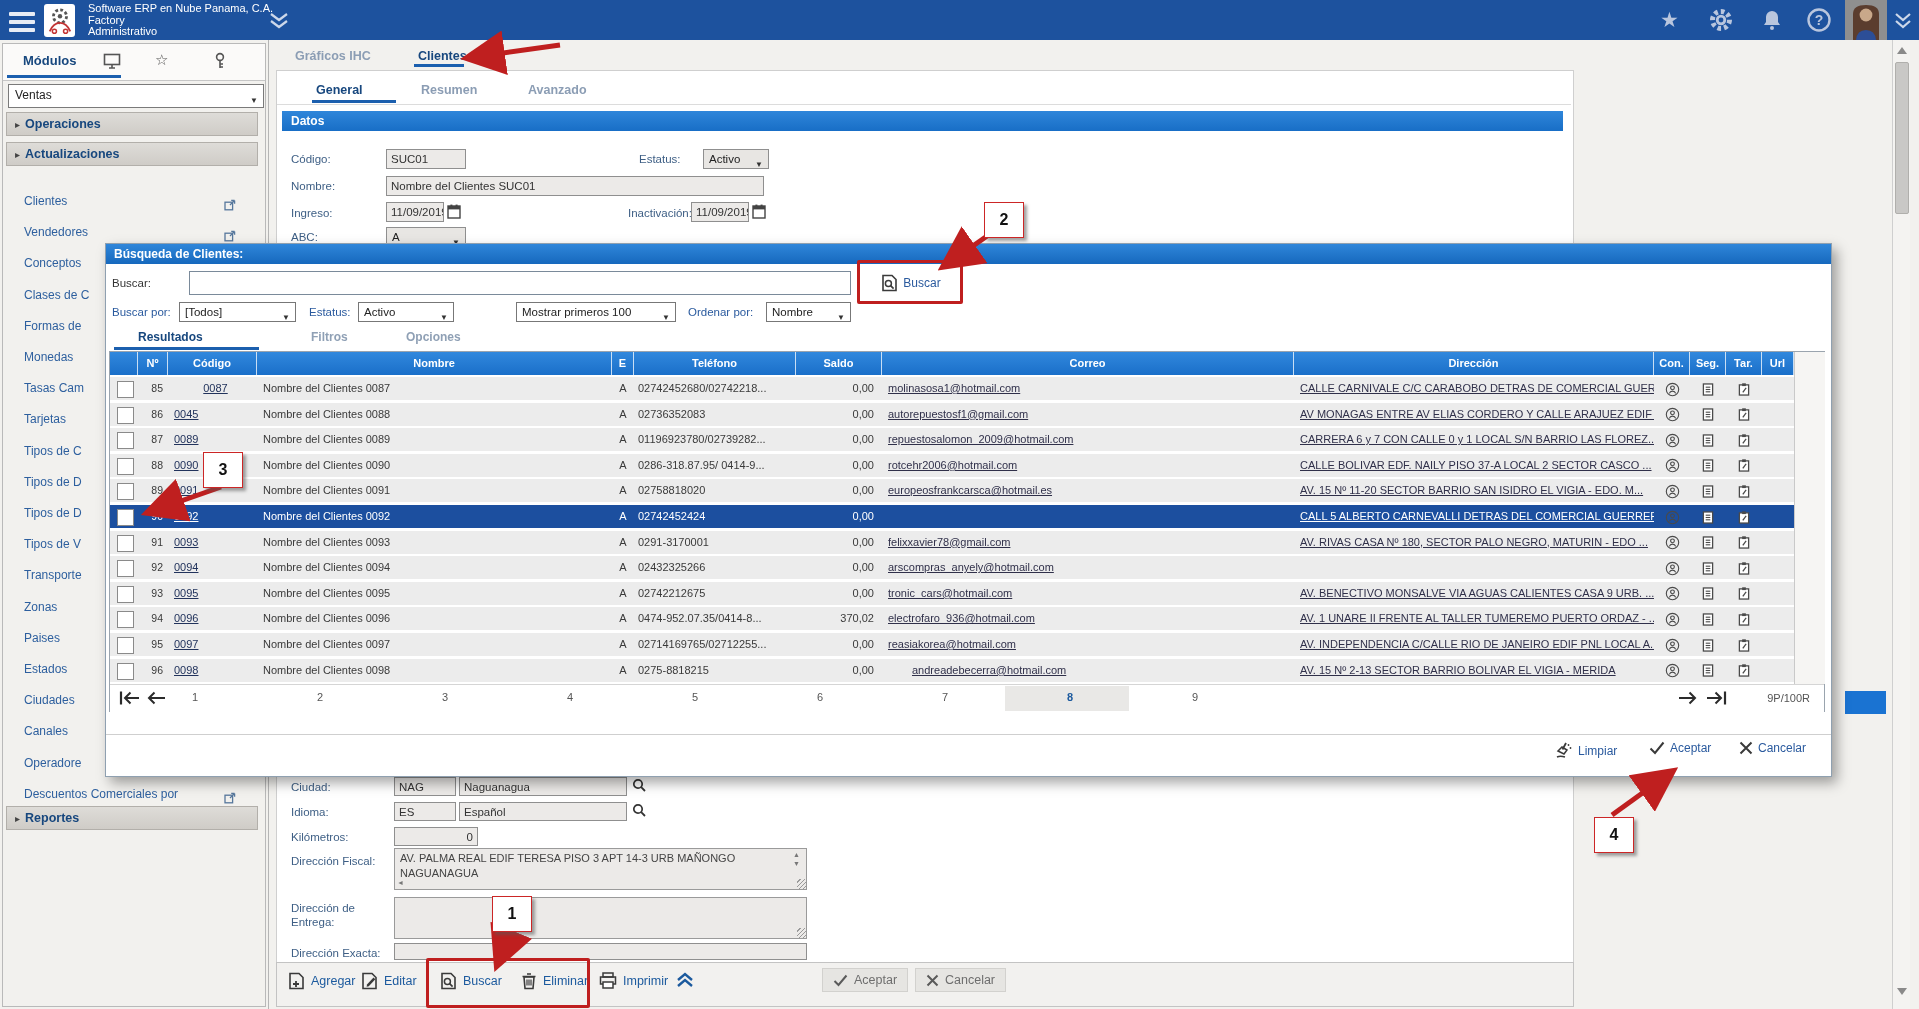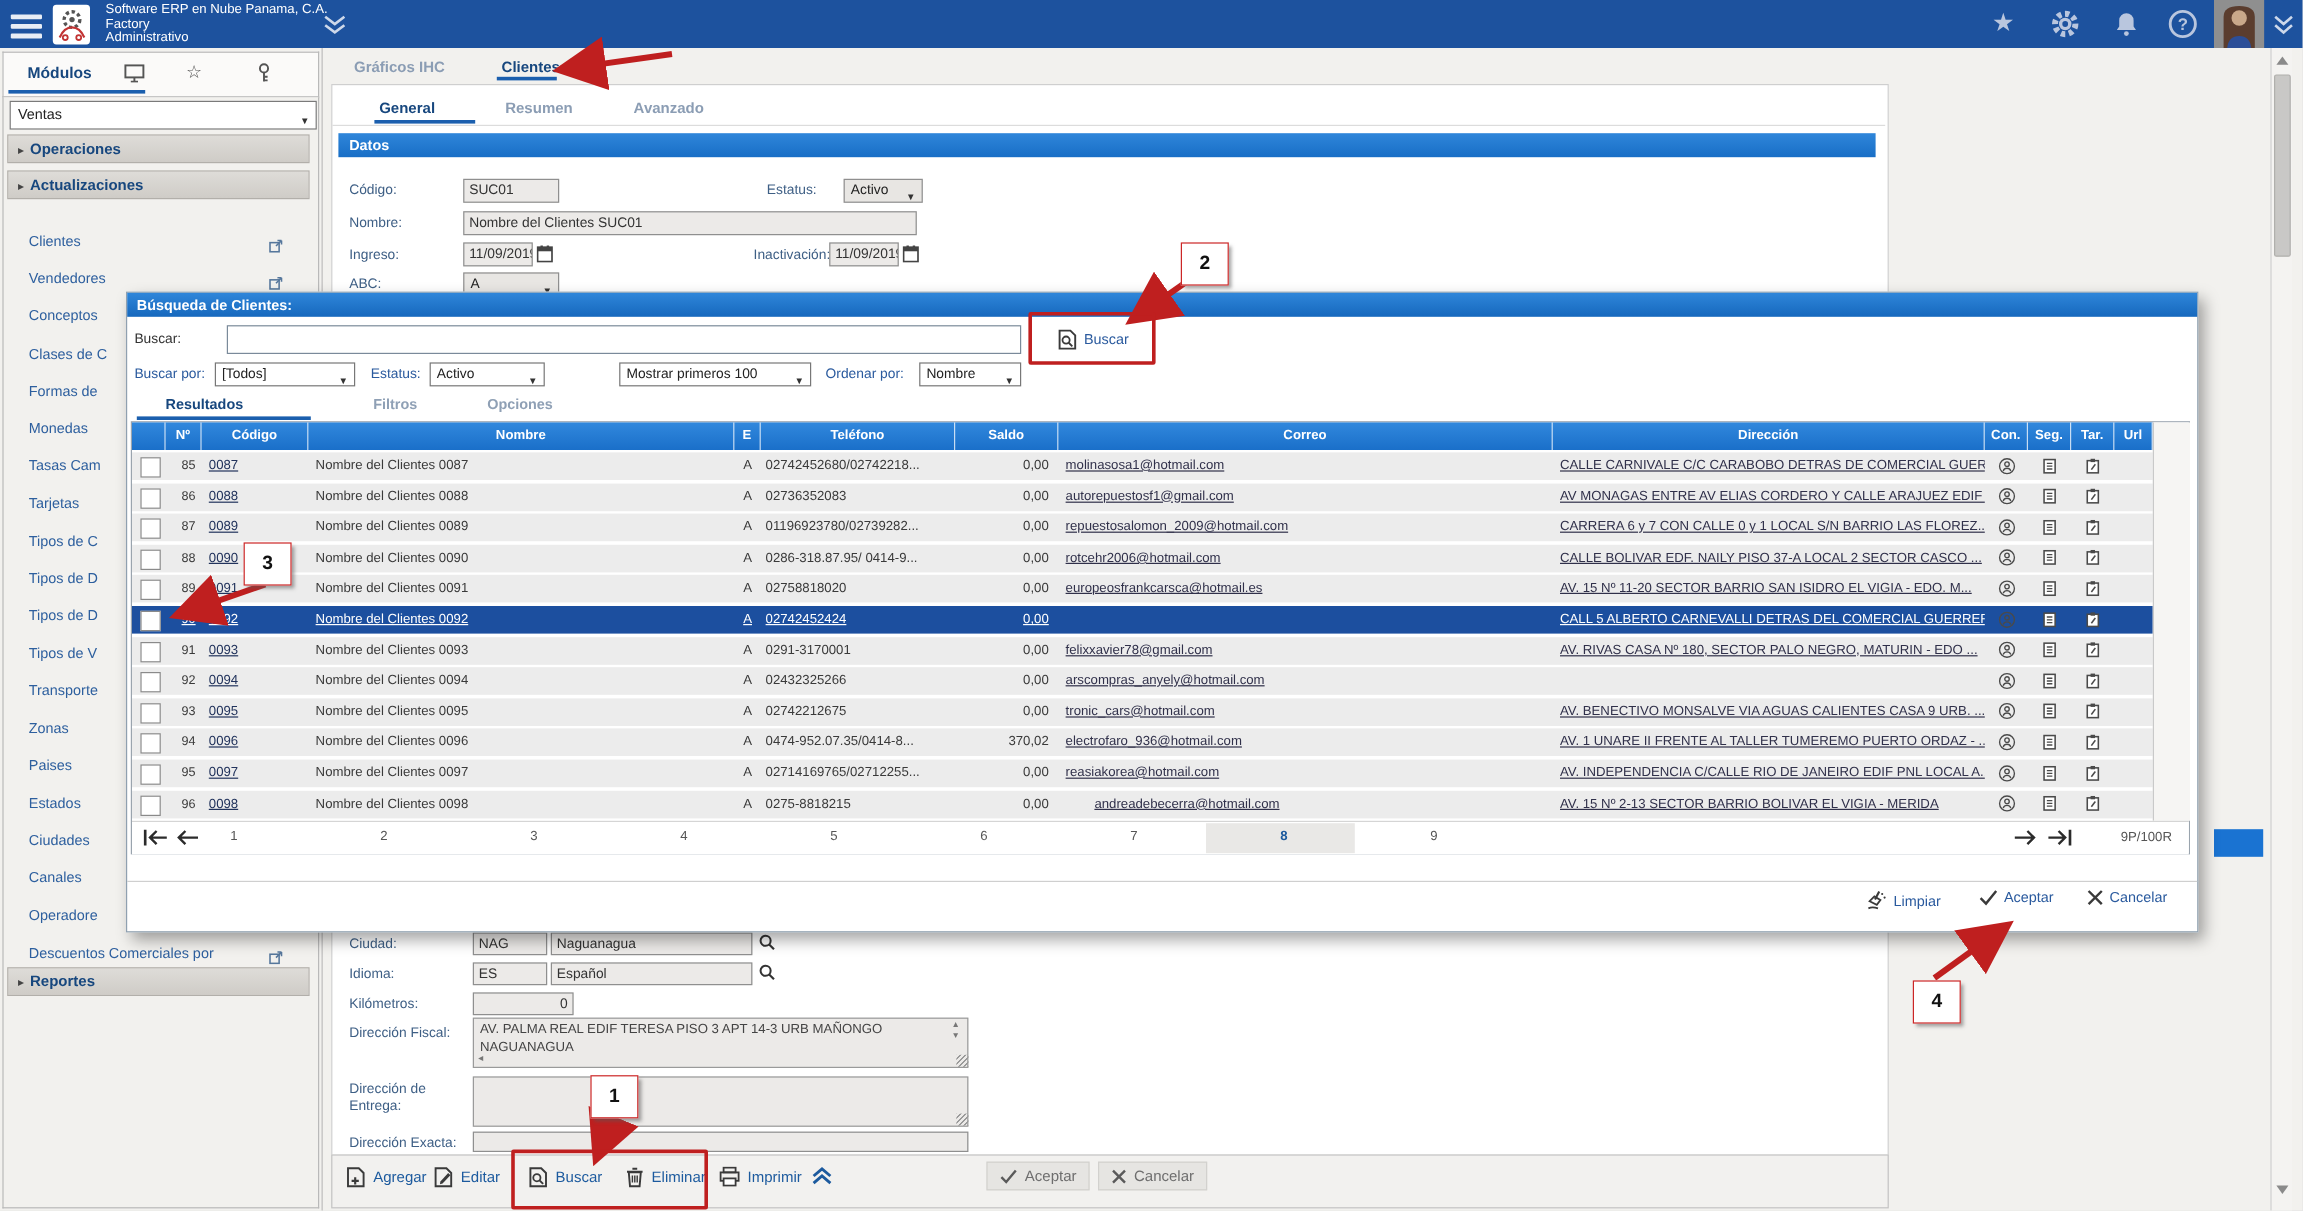--- a/index.html
+++ b/index.html
@@ -54,21 +54,21 @@
   .dlg-label{position:absolute;font-size:11.5px;color:#2a5a9e;}
   .dlg-input{position:absolute;background:#fff;border:1px solid #7a8a9a;}
   .dlg-btn{position:absolute;display:flex;align-items:center;gap:5px;font-size:12px;color:#2a5a9e;cursor:pointer;background:#fff;border:1px solid #c9c9c9;justify-content:center;}
   .dtab{position:absolute;top:86px;font-size:12px;font-weight:bold;cursor:pointer;}
   #tblwrap{position:absolute;left:3px;top:107px;width:1716px;height:361px;border:1px solid #9aa4ae;background:#fff;box-sizing:border-box;}
   .th-row{position:absolute;left:0;top:0;width:1684px;height:23px;background:linear-gradient(#3188dd,#1a6fc9);}
   .th-cell{position:absolute;top:0;height:23px;color:#fff;font-size:11px;font-weight:bold;text-align:center;line-height:23px;border-right:1px solid rgba(255,255,255,.75);box-sizing:border-box;overflow:hidden;}
   .trow{position:absolute;left:0;width:1684px;height:23px;background:#ececec;cursor:pointer;}
   .trow.selrow{background:#1c4f9f;}
   .tcell{position:absolute;top:0;height:23px;font-size:11px;color:#3a3a3a;line-height:23px;white-space:nowrap;overflow:hidden;box-sizing:border-box;}
-  .trow.selrow .tcell{color:#fff;text-decoration:underline;}
+  .trow.selrow .tcell{color:#fff;}
   .lnk{text-decoration:underline;color:#22335c;}
   .lnk2{text-decoration:underline;color:#30304a;}
   .trow.selrow .lnk,.trow.selrow .lnk2{color:#fff;}
   .cbox{position:absolute;left:7px;top:4px;width:15px;height:15px;background:#fff;border:1px solid #8a8a8a;}
   .scroll-track{position:absolute;left:1684px;top:0;width:30px;height:332px;background:#f6f5f3;border-left:1px solid #c9c9c9;}
   #pgrow{position:absolute;left:0;top:332px;width:1714px;height:27px;background:#fff;border-top:1px solid #d5d5d5;}
   .pgnum{position:absolute;top:6px;width:40px;text-align:center;font-size:11px;color:#555;cursor:pointer;}
   .pgnum.cur{font-weight:bold;color:#1c5a9e;}
   .pgbox{position:absolute;left:895px;top:1px;width:124px;height:25px;background:#e9e8e6;}
   .pgarrow{position:absolute;top:5px;cursor:pointer;}
@@ -444,21 +444,21 @@
           <span class="th-cell" style="left: 1184px; width: 360px;">Dirección</span>
           <span class="th-cell" style="left: 1544px; width: 36px;">Con.</span>
           <span class="th-cell" style="left: 1580px; width: 36px;">Seg.</span>
           <span class="th-cell" style="left: 1616px; width: 36px;">Tar.</span>
           <span class="th-cell" style="left: 1652px; width: 32px;">Url</span>
         </div>
       <div id="tbody">
           <div class="trow" style="top: 25px;">
             <span class="cbox"></span>
             <span class="tcell " style="left: 28px; width: 30px; text-align: right; padding-right: 5px; font-size: 10.5px;">85</span>
-            <span class="tcell lnk" style="left: 58px; width: 89px; padding-left: 6px;">0087</span>
+            <span class="tcell lnk" style="left: 58px; width: 89px; padding-left: 6px; text-align: center;">0087</span>
             <span class="tcell " style="left: 147px; width: 355px; padding-left: 6px;">Nombre del Clientes 0087</span>
             <span class="tcell " style="left: 502px; width: 22px; text-align: center;">A</span>
             <span class="tcell " style="left: 524px; width: 162px; padding-left: 4px;">02742452680/02742218...</span>
             <span class="tcell " style="left: 686px; width: 86px; text-align: right; padding-right: 8px;">0,00</span>
             <span class="tcell lnk2" style="left: 772px; width: 412px; padding-left: 6px;">molinasosa1@hotmail.com</span>
             <span class="tcell lnk2" style="left: 1184px; width: 360px; padding-left: 6px;">CALLE CARNIVALE C/C CARABOBO DETRAS DE COMERCIAL GUER...</span>
             <span class="tcell " style="left: 1544px; width: 36px; text-align: center;"><svg width="15" height="15" viewBox="0 0 16 16" style="vertical-align:middle">
                 <circle cx="8" cy="8" r="6.6" fill="none" stroke="#4a4a4a" stroke-width="1.2"></circle>
                 <circle cx="8" cy="6.2" r="2" fill="none" stroke="#4a4a4a" stroke-width="1.2"></circle>
                 <path d="M4.6 12.2a3.6 3.6 0 0 1 6.8 0" fill="none" stroke="#4a4a4a" stroke-width="1.2"></path>
@@ -471,21 +471,21 @@
               </svg></span>
             <span class="tcell " style="left: 1616px; width: 36px; text-align: center;"><svg width="12" height="15" viewBox="0 0 13 15" style="vertical-align:middle">
                 <rect x="1.5" y="2.5" width="10" height="11" fill="#fff" stroke="#4a4a4a" stroke-width="1.4"></rect>
                 <rect x="4.5" y="0.8" width="4" height="3" fill="#4a4a4a"></rect>
                 <line x1="8.8" y1="5.8" x2="5.2" y2="10.6" stroke="#4a4a4a" stroke-width="1.4"></line>
               </svg></span>
           </div>
           <div class="trow" style="top: 50.6px;">
             <span class="cbox"></span>
             <span class="tcell " style="left: 28px; width: 30px; text-align: right; padding-right: 5px; font-size: 10.5px;">86</span>
-            <span class="tcell lnk" style="left: 58px; width: 89px; padding-left: 6px;">0088</span>
+            <span class="tcell lnk" style="left: 58px; width: 89px; padding-left: 6px;">0045</span>
             <span class="tcell " style="left: 147px; width: 355px; padding-left: 6px;">Nombre del Clientes 0088</span>
             <span class="tcell " style="left: 502px; width: 22px; text-align: center;">A</span>
             <span class="tcell " style="left: 524px; width: 162px; padding-left: 4px;">02736352083</span>
             <span class="tcell " style="left: 686px; width: 86px; text-align: right; padding-right: 8px;">0,00</span>
             <span class="tcell lnk2" style="left: 772px; width: 412px; padding-left: 6px;">autorepuestosf1@gmail.com</span>
             <span class="tcell lnk2" style="left: 1184px; width: 360px; padding-left: 6px;">AV MONAGAS ENTRE AV ELIAS CORDERO Y CALLE ARAJUEZ EDIF ...</span>
             <span class="tcell " style="left: 1544px; width: 36px; text-align: center;"><svg width="15" height="15" viewBox="0 0 16 16" style="vertical-align:middle">
                 <circle cx="8" cy="8" r="6.6" fill="none" stroke="#4a4a4a" stroke-width="1.2"></circle>
                 <circle cx="8" cy="6.2" r="2" fill="none" stroke="#4a4a4a" stroke-width="1.2"></circle>
                 <path d="M4.6 12.2a3.6 3.6 0 0 1 6.8 0" fill="none" stroke="#4a4a4a" stroke-width="1.2"></path>

